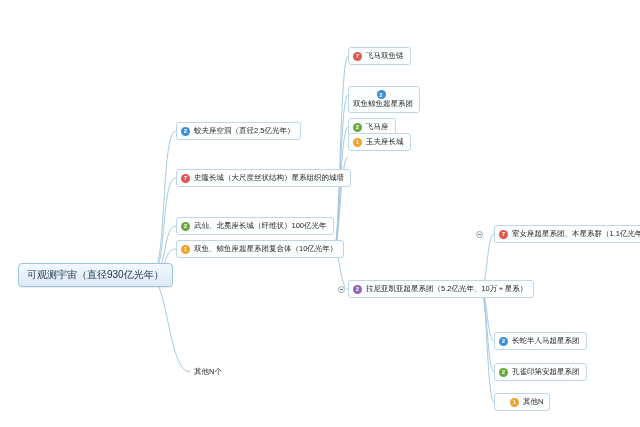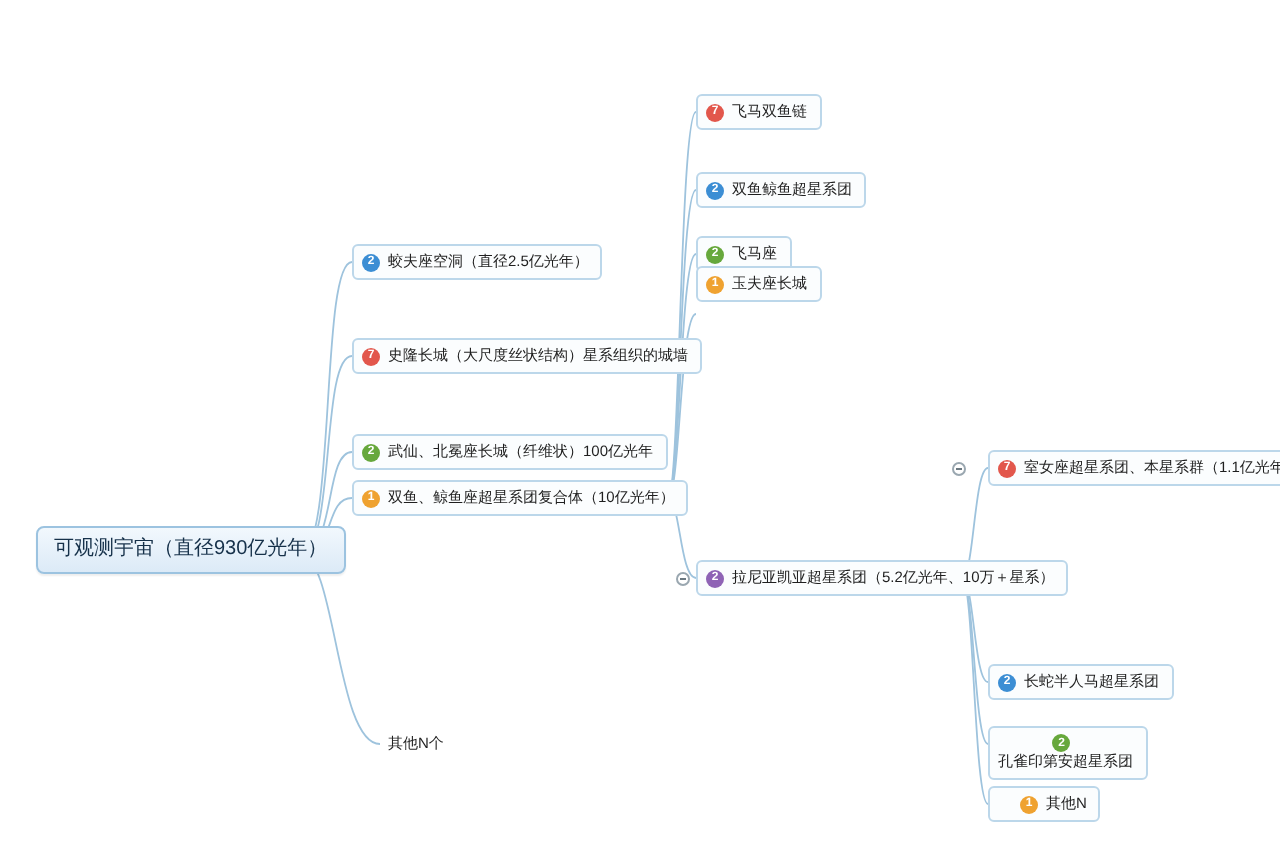--- a/index.html
+++ b/index.html
@@ -149,21 +149,21 @@
 
   <div class="node plain" style="left:190px; top:364px;">
     <span class="label">其他N个</span>
   </div>
 
   <div class="node boxed" style="left:348px; top:47px;align-items:center;">
     <span class="badge red">7</span>
     <span class="label">飞马双鱼链</span>
   </div>
 
-  <div class="node boxed" style="left:348px; top:86px;">
+  <div class="node boxed" style="left:348px; top:86px;flex-direction:column;">
     <span class="badge blue">2</span>
     <span class="label">双鱼鲸鱼超星系团</span>
   </div>
 
   <div class="node boxed" style="left:348px; top:118px;">
     <span class="badge green">2</span>
     <span class="label">飞马座</span>
   </div>
 
   <div class="node boxed" style="left:348px; top:133px;">
@@ -181,21 +181,21 @@
     <span class="badge red">7</span>
     <span class="label">室女座超星系团、本星系群（1.1亿光年、2万＋星系）</span>
   </div>
   <div class="collapse-toggle" style="left:476px; top:231px;"></div>
 
   <div class="node boxed" style="left:494px; top:332px;">
     <span class="badge blue">2</span>
     <span class="label">长蛇半人马超星系团</span>
   </div>
 
-  <div class="node boxed" style="left:494px; top:363px;flex-direction:column;">
+  <div class="node boxed" style="left:494px; top:363px;">
     <span class="badge green">2</span>
     <span class="label">孔雀印第安超星系团</span>
   </div>
 
   <div class="node boxed" style="left:494px; top:393px;padding-left:15px;">
     <span class="badge orange">1</span>
     <span class="label">其他N</span>
   </div>
 
 </div>

